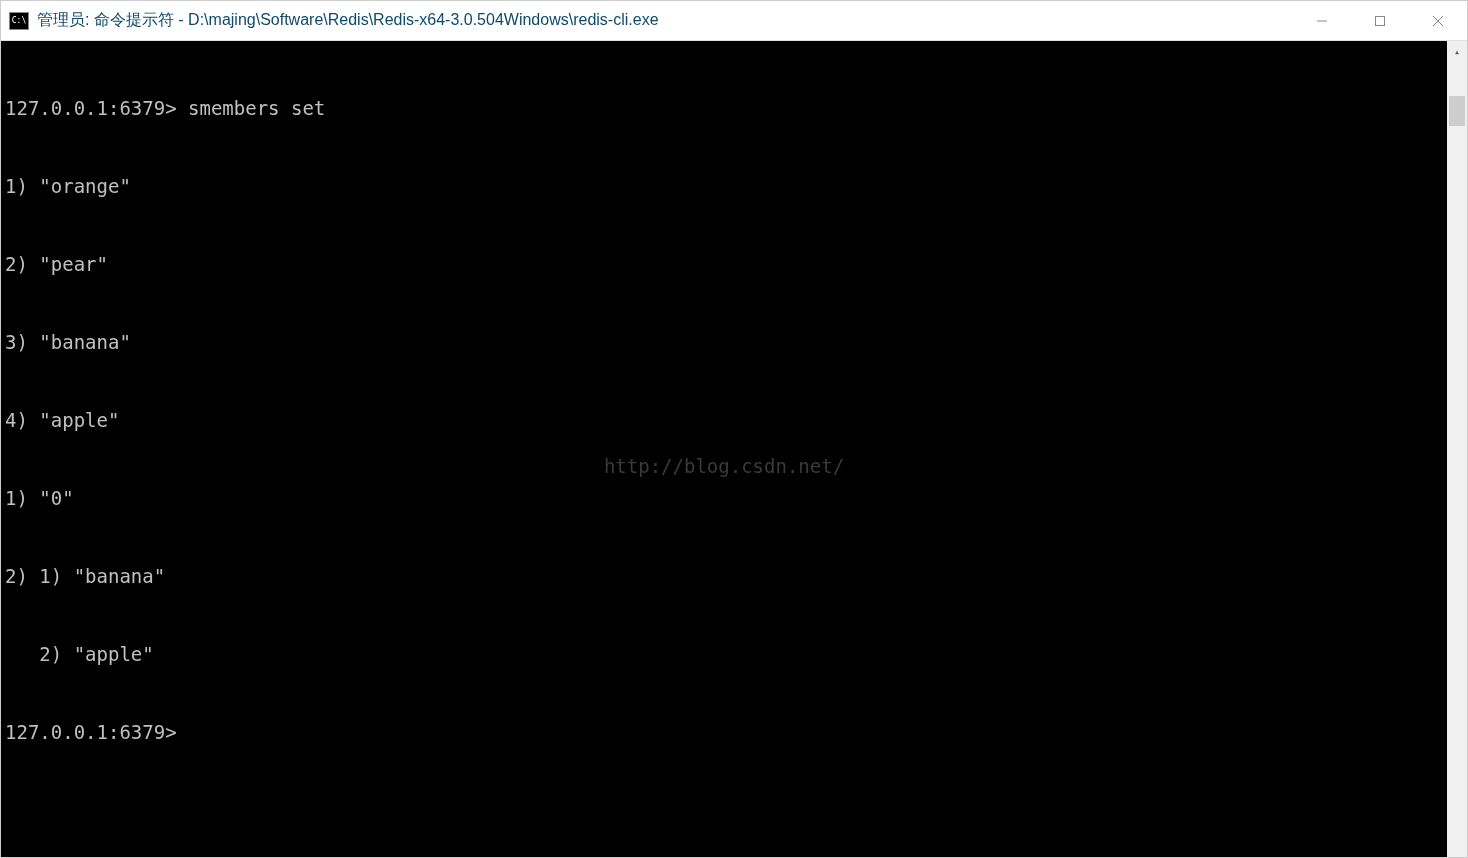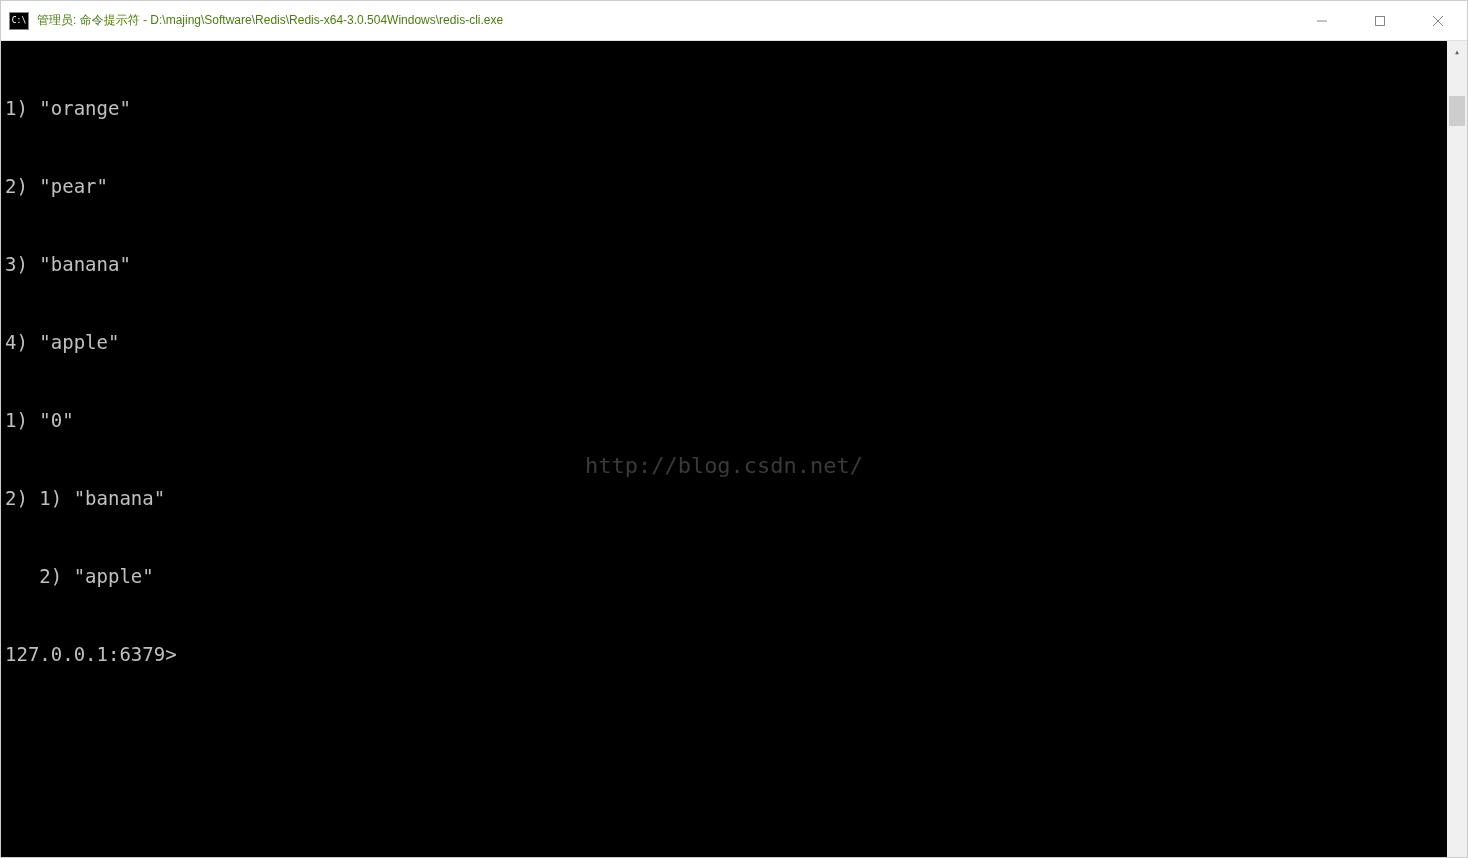--- a/index.html
+++ b/index.html
@@ -41,22 +41,22 @@
       justify-content: center;
       margin-right: 8px;
     }
     .titlebar-icon-text {
       color: #ffffff;
       font-size: 8px;
       font-family: monospace;
       line-height: 1;
     }
     .titlebar-title {
-      color: #4d7c0f;
-      font-size: 12px;
+      color: #0c4a6e;
+      font-size: 16px;
       flex: 1;
       font-family: "Microsoft YaHei", "SimSun", sans-serif;
     }
     .window-controls {
       display: flex;
       height: 100%;
     }
     .window-control {
       width: 58px;
       height: 100%;
@@ -87,21 +87,21 @@
     }
     .terminal-line {
       display: block;
     }
     .watermark {
       position: absolute;
       top: 412px;
       left: 50%;
       transform: translateX(-50%);
       color: #3a3a3a;
-      font-size: 22px;
+      font-size: 19px;
       font-family: "NSimSun", "SimSun", monospace;
       pointer-events: none;
     }
     .scrollbar {
       width: 20px;
       background: #f0f0f0;
       position: relative;
       display: flex;
       flex-direction: column;
     }
@@ -151,20 +151,21 @@
       <div class="window-control">
         <svg viewBox="0 0 12 12">
             <line x1="1" y1="1" x2="11" y2="11" stroke="#888" stroke-width="1"></line>
             <line x1="11" y1="1" x2="1" y2="11" stroke="#888" stroke-width="1"></line>
           </svg>
       </div>
     </div>
   </div>
   <div class="terminal-area">
     <div class="terminal-content">
+      <span class="terminal-line">127.0.0.1:6379&gt; smembers set</span>
       <span class="terminal-line">1) "orange"</span>
       <span class="terminal-line">2) "pear"</span>
       <span class="terminal-line">3) "banana"</span>
       <span class="terminal-line">4) "apple"</span>
       <span class="terminal-line">1) "0"</span>
       <span class="terminal-line">2) 1) "banana"</span>
       <span class="terminal-line">   2) "apple"</span>
       <span class="terminal-line">127.0.0.1:6379&gt;</span>
       <div class="watermark">http://blog.csdn.net/</div>
       

